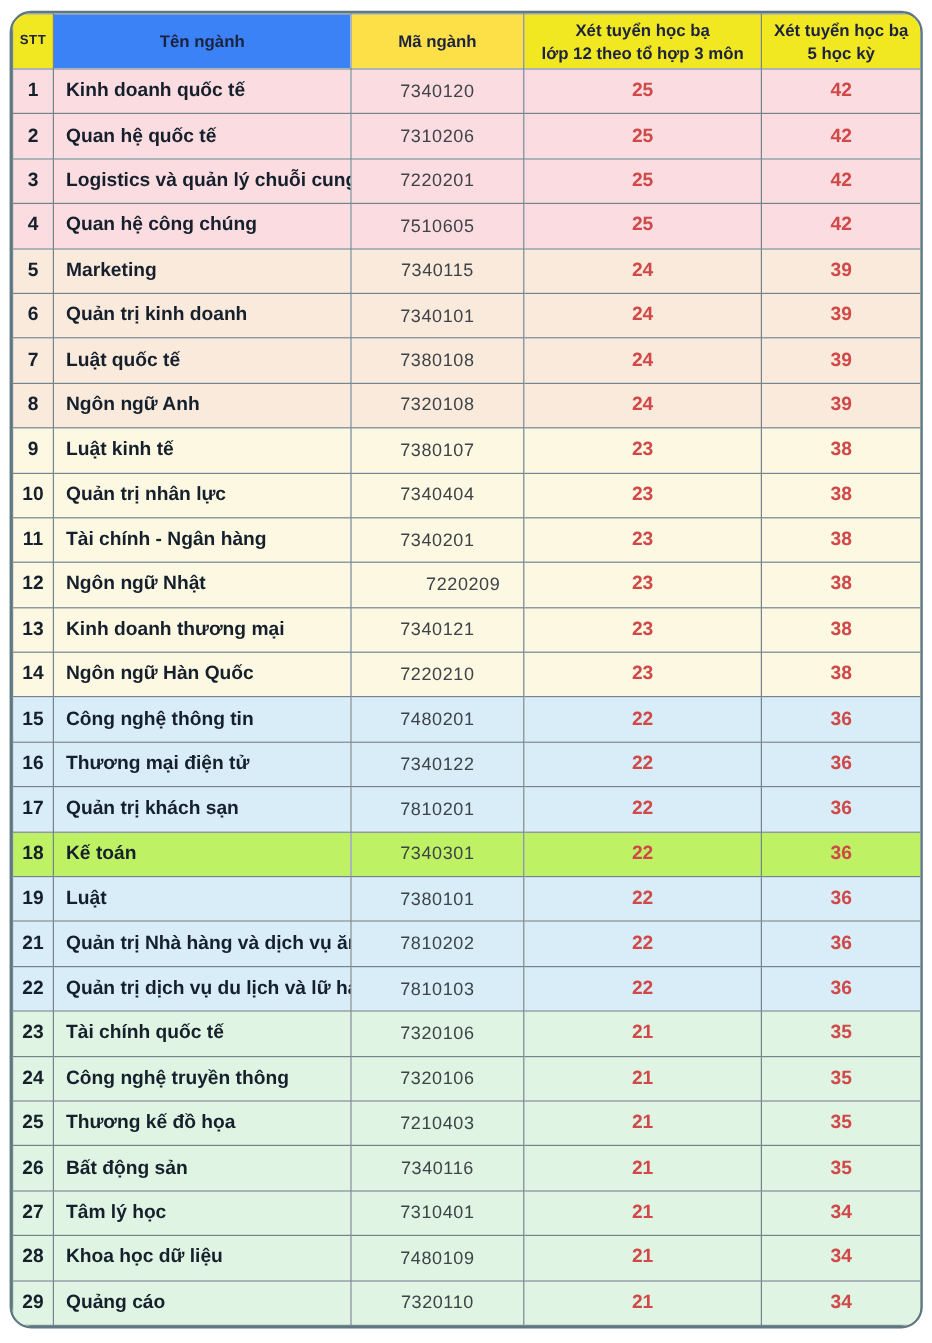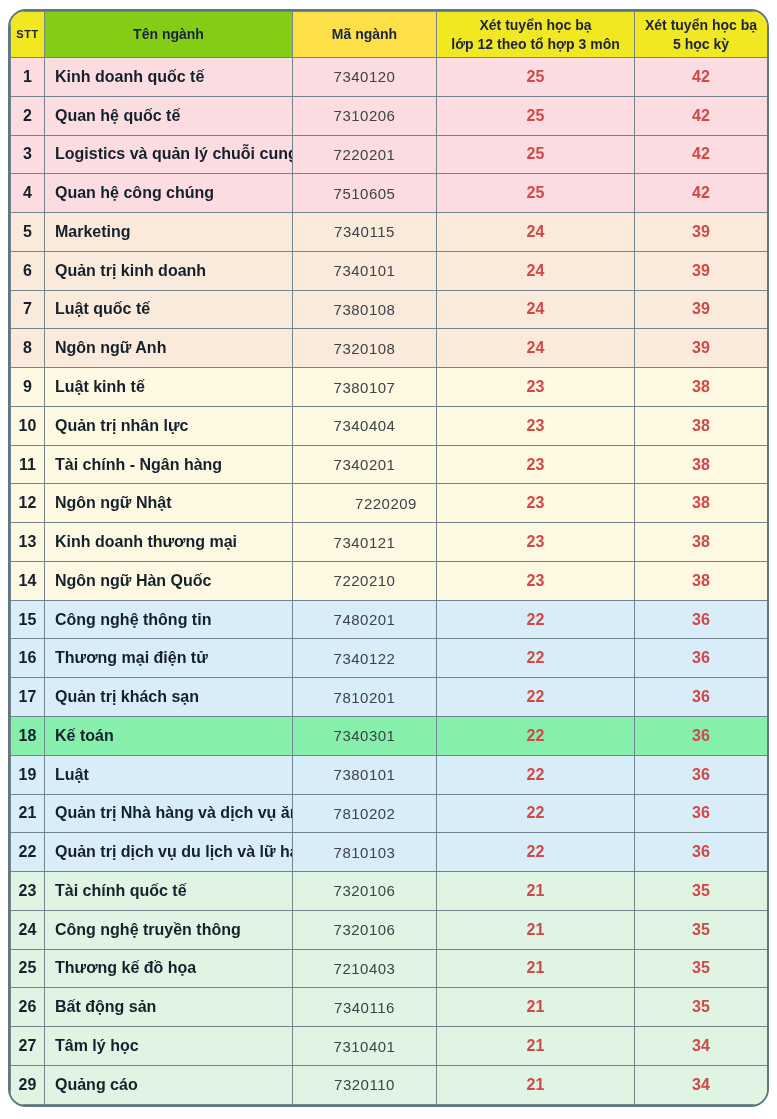--- a/index.html
+++ b/index.html
@@ -90,21 +90,21 @@
           <col class="c3">
           <col class="c4">
           <col class="c5">
       </colgroup>
       <thead>
         <tr>
           <th class="stt-h" style="background: rgb(242, 232, 34); color: rgb(28, 35, 64);">
             <div>STT</div>
               <div></div>
           </th>
-          <th style="background: #84cc16; color: rgb(28, 35, 64);">
+          <th style="background: #3b82f6; color: rgb(28, 35, 64);">
             <div>Tên ngành</div>
               <div></div>
           </th>
           <th style="background: #fde047; color: rgb(28, 35, 64);">
             <div>Mã ngành</div>
               <div></div>
           </th>
           <th style="background: rgb(242, 232, 34); color: rgb(28, 35, 64);">
             <div>Xét tuyển học bạ</div>
               <div>lớp 12 theo tổ hợp 3 môn</div>
@@ -228,21 +228,21 @@
     <td class="c-score" style="color: rgb(208, 72, 72);">22</td>
     <td class="c-score" style="color: rgb(208, 72, 72);">36</td>
   </tr>
           <tr style="background: rgb(216, 237, 247);">
     <td class="c-stt" style="color: rgb(22, 32, 44);">17</td>
     <td class="c-name" style="color: rgb(22, 32, 44);">Quản trị khách sạn</td>
     <td class="c-code" style="color: rgb(61, 67, 72);">7810201</td>
     <td class="c-score" style="color: rgb(208, 72, 72);">22</td>
     <td class="c-score" style="color: rgb(208, 72, 72);">36</td>
   </tr>
-          <tr style="background: #86efac;">
+          <tr style="background: #bef264;">
     <td class="c-stt" style="color: rgb(22, 32, 44);">18</td>
     <td class="c-name" style="color: rgb(22, 32, 44);">Kế toán</td>
     <td class="c-code" style="color: rgb(61, 67, 72);">7340301</td>
     <td class="c-score" style="color: rgb(208, 72, 72);">22</td>
     <td class="c-score" style="color: rgb(208, 72, 72);">36</td>
   </tr>
           <tr style="background: rgb(216, 237, 247);">
     <td class="c-stt" style="color: rgb(22, 32, 44);">19</td>
     <td class="c-name" style="color: rgb(22, 32, 44);">Luật</td>
     <td class="c-code" style="color: rgb(61, 67, 72);">7380101</td>
@@ -288,20 +288,27 @@
     <td class="c-stt" style="color: rgb(22, 32, 44);">26</td>
     <td class="c-name" style="color: rgb(22, 32, 44);">Bất động sản</td>
     <td class="c-code" style="color: rgb(61, 67, 72);">7340116</td>
     <td class="c-score" style="color: rgb(208, 72, 72);">21</td>
     <td class="c-score" style="color: rgb(208, 72, 72);">35</td>
   </tr>
           <tr style="background: rgb(223, 244, 226);">
     <td class="c-stt" style="color: rgb(22, 32, 44);">27</td>
     <td class="c-name" style="color: rgb(22, 32, 44);">Tâm lý học</td>
     <td class="c-code" style="color: rgb(61, 67, 72);">7310401</td>
+    <td class="c-score" style="color: rgb(208, 72, 72);">21</td>
+    <td class="c-score" style="color: rgb(208, 72, 72);">34</td>
+  </tr>
+          <tr style="background: rgb(223, 244, 226);">
+    <td class="c-stt" style="color: rgb(22, 32, 44);">28</td>
+    <td class="c-name" style="color: rgb(22, 32, 44);">Khoa học dữ liệu</td>
+    <td class="c-code" style="color: rgb(61, 67, 72);">7480109</td>
     <td class="c-score" style="color: rgb(208, 72, 72);">21</td>
     <td class="c-score" style="color: rgb(208, 72, 72);">34</td>
   </tr>
           <tr style="background: rgb(223, 244, 226);">
     <td class="c-stt" style="color: rgb(22, 32, 44);">29</td>
     <td class="c-name" style="color: rgb(22, 32, 44);">Quảng cáo</td>
     <td class="c-code" style="color: rgb(61, 67, 72);">7320110</td>
     <td class="c-score" style="color: rgb(208, 72, 72);">21</td>
     <td class="c-score" style="color: rgb(208, 72, 72);">34</td>
   </tr>

